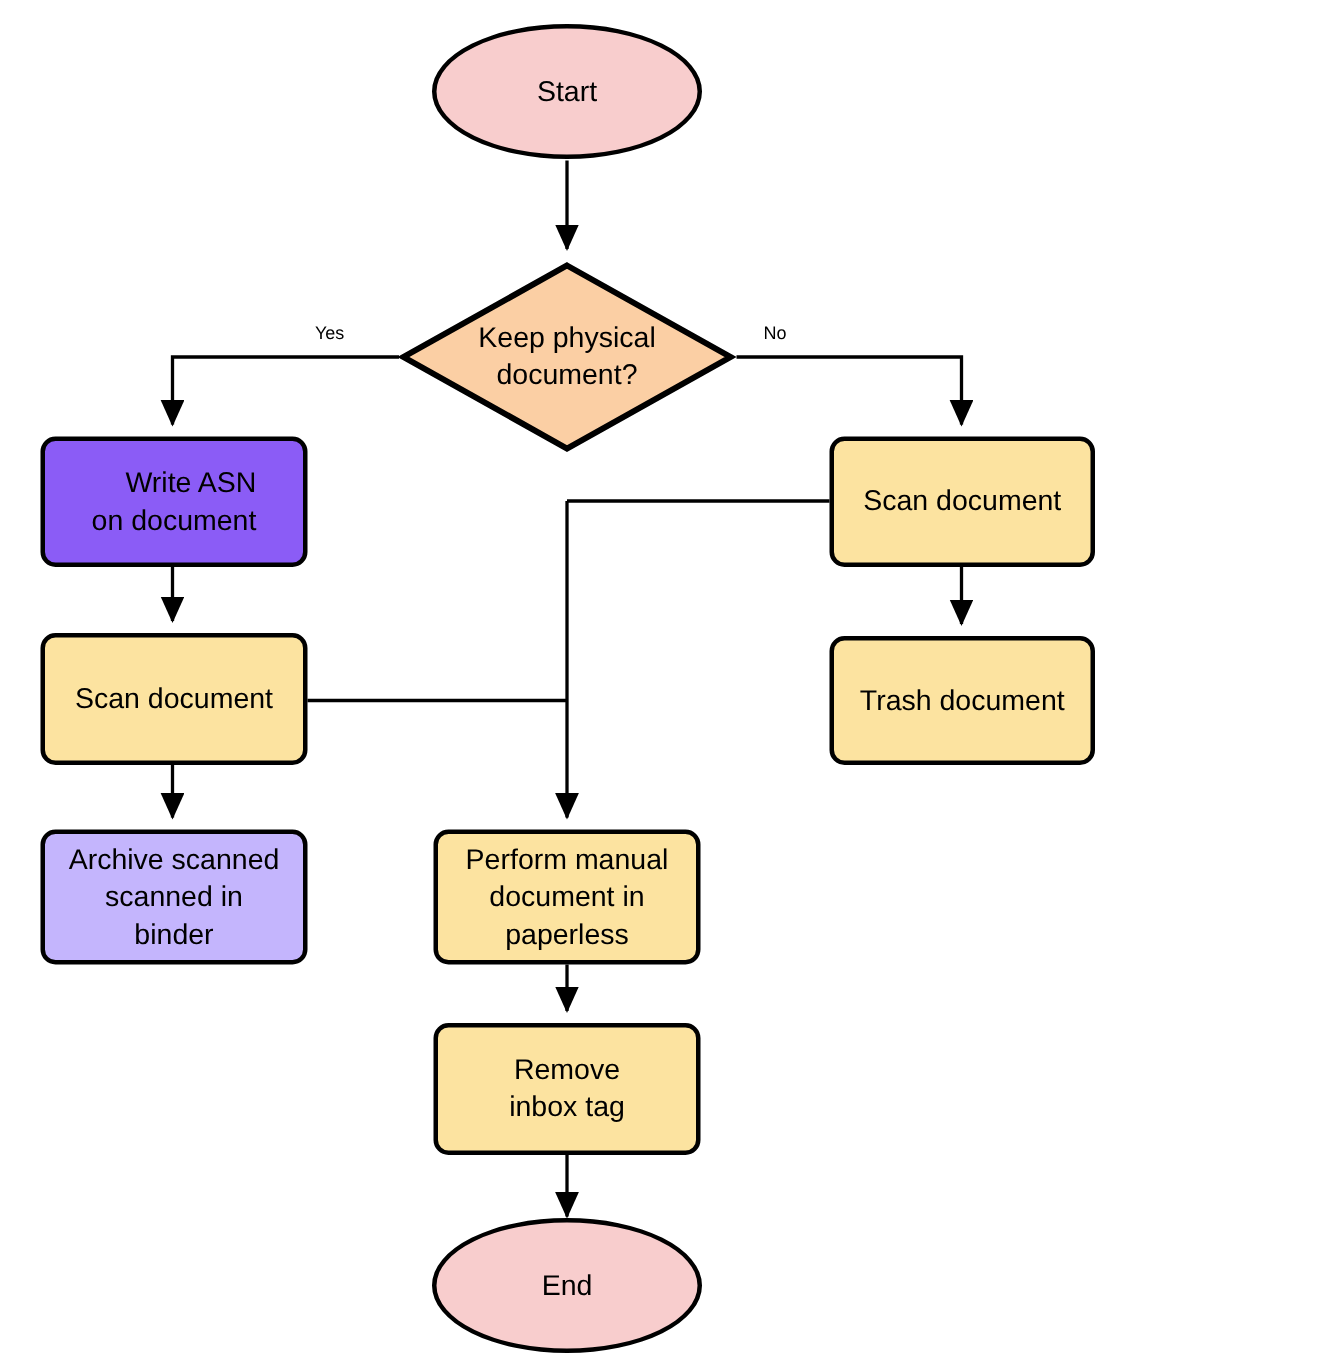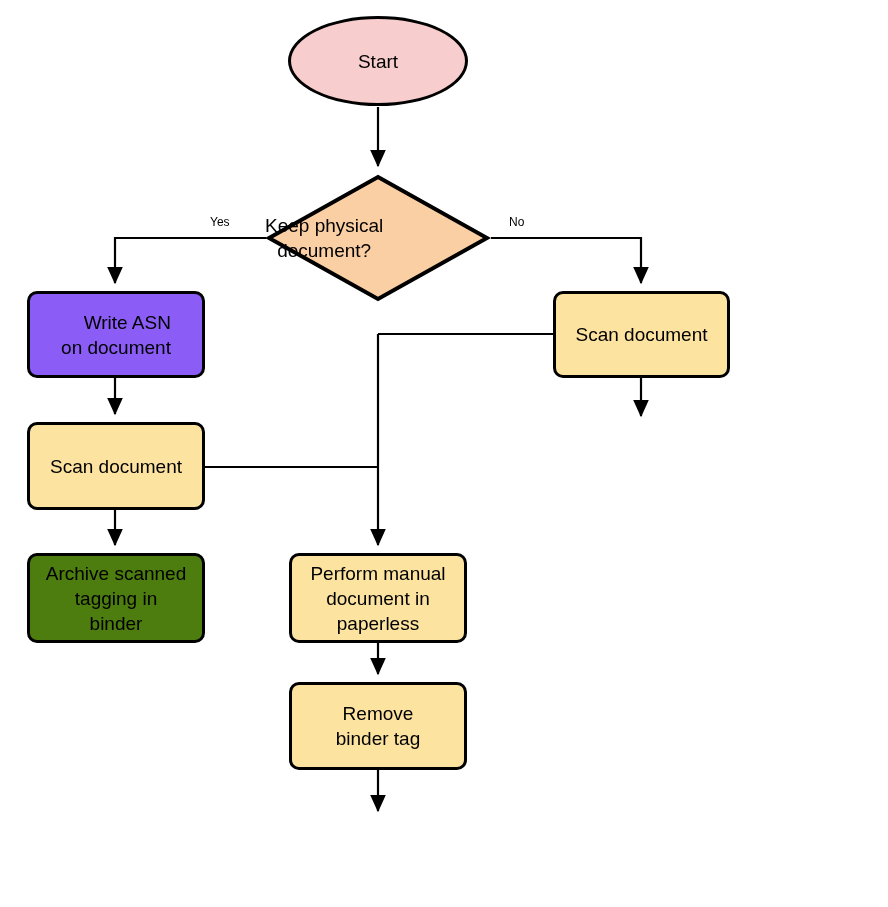--- a/index.html
+++ b/index.html
@@ -58,21 +58,21 @@
     top: 0;
   }
   .node-decision-label {
     position: absolute;
     left: 0;
     top: 0;
     width: 100%;
     height: 100%;
     display: flex;
     align-items: center;
-    justify-content: flex-start;
+    justify-content: center;
     text-align: center;
     font-size: 19px;
     line-height: 25px;
     color: #000000;
     font-family: "Liberation Sans", sans-serif;
   }
   .edge-label {
     position: absolute;
     font-family: "Liberation Sans", sans-serif;
     font-size: 12px;
@@ -150,43 +150,49 @@
     <div>
       <span class="nowrap-line">Write ASN</span>
       <span class="nowrap-line">on document</span>
     </div>
   </div>
 
   <div class="node node-process" style="left:27px; top:422px; width:178px; height:88px; background:#FCE3A0;">
     <span>Scan document</span>
   </div>
 
-  <div class="node node-process" style="left:27px; top:553px; width:178px; height:90px; background:#4d7c0f;">
+  <div class="node node-process" style="left:27px; top:553px; width:178px; height:90px; background:#c4b5fd;">
     <div>
       <span class="nowrap-line">Archive scanned</span>
-      <span class="nowrap-line">tagging in</span>
+      <span class="nowrap-line">scanned in</span>
       <span class="nowrap-line">binder</span>
     </div>
   </div>
 
   <div class="node node-process" style="left:553px; top:291px; width:177px; height:87px; background:#FCE3A0;">
     <span>Scan document</span>
   </div>
 
+  <div class="node node-process" style="left:553px; top:424px; width:177px; height:86px; background:#FCE3A0;">
+    <span>Trash document</span>
+  </div>
 
   <div class="node node-process" style="left:289px; top:553px; width:178px; height:90px; background:#FCE3A0;">
     <div>
       <span class="nowrap-line">Perform manual</span>
       <span class="nowrap-line">document in</span>
       <span class="nowrap-line">paperless</span>
     </div>
   </div>
 
   <div class="node node-process" style="left:289px; top:682px; width:178px; height:88px; background:#FCE3A0;justify-content:center;">
     <div>
       <span class="nowrap-line">Remove</span>
-      <span class="nowrap-line">binder tag</span>
+      <span class="nowrap-line">inbox tag</span>
     </div>
   </div>
 
+  <div class="node node-terminal" style="left:288px; top:812px; width:180px; height:90px; background:#F8CDCD;">
+    <span>End</span>
+  </div>
 
 
 </div>
 
 </body></html>

